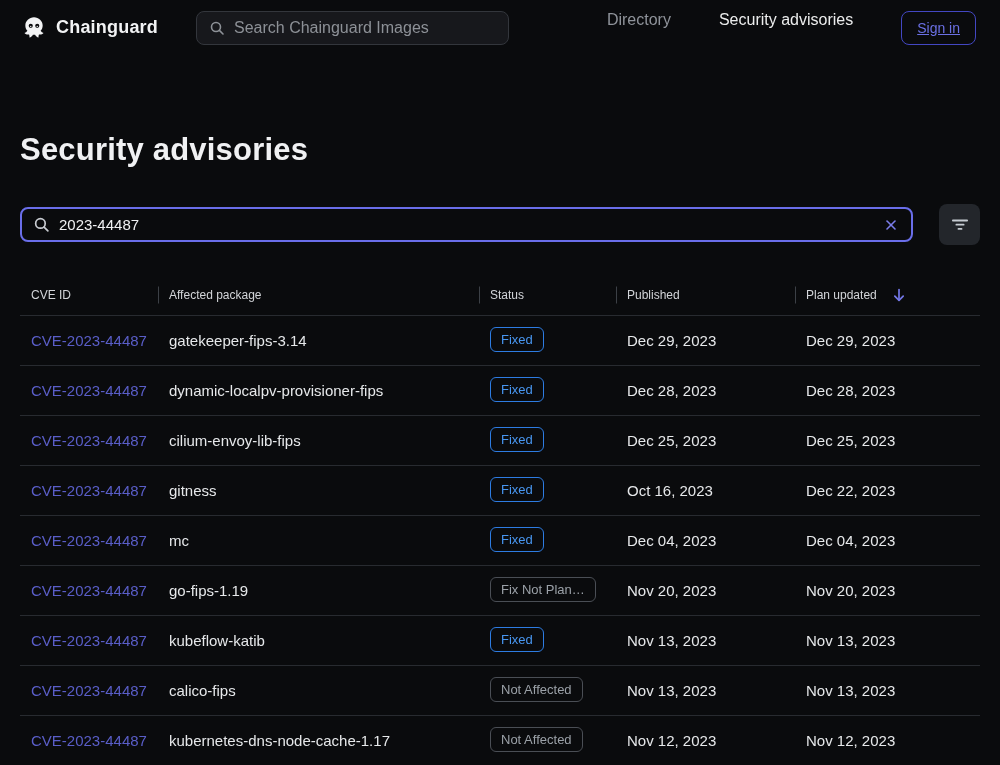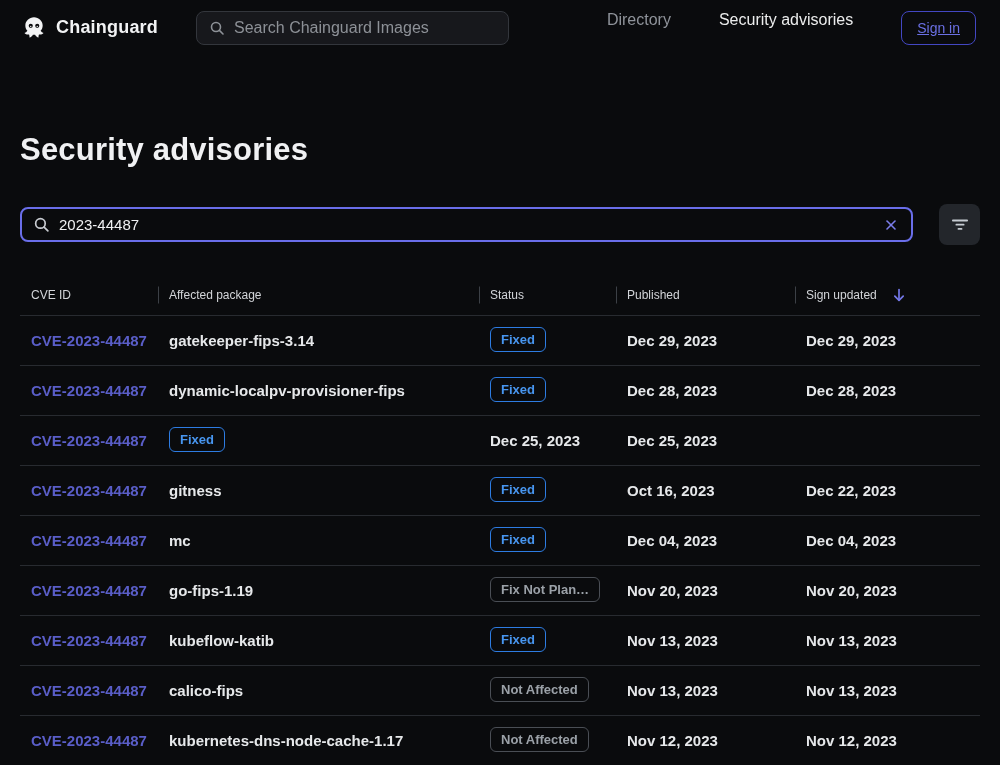--- a/index.html
+++ b/index.html
@@ -98,21 +98,21 @@
     display:flex; align-items:center; gap:14px;
   }
   .th:not(:first-child)::before {
     content:"";
     position:absolute; left:0; top:50%;
     transform:translateY(-50%);
     width:1px; height:17px;
     background:#3c4046;
   }
   .trow { height:50px; align-items:center; border-bottom:1px solid #282b30; }
-  .cell { padding-left:11px; font-size:15px; color:#e6e8ea;font-weight:bold; }
+  .cell { padding-left:11px; font-size:15px; color:#e6e8ea; }
   .cve-link { color:#5a5ec8; text-decoration:none; cursor:pointer; }
   .badge {
     display:inline-block;
     font-size:13px;
     padding:4px 10px;
     border-radius:6px;
     white-space:nowrap;
     max-width:116px;
     overflow:hidden;
     text-overflow:ellipsis;
@@ -195,21 +195,21 @@
       <div class="th">
         <span>Affected package</span>
       </div>
       <div class="th">
         <span>Status</span>
       </div>
       <div class="th">
         <span>Published</span>
       </div>
       <div class="th">
-        <span>Sign updated</span>
+        <span>Plan updated</span>
         <span class="sort-icon">
           <svg width="16" height="16" viewBox="0 0 16 16" fill="none" stroke="#7478e8" stroke-width="1.7" stroke-linecap="round" stroke-linejoin="round">
             <line x1="8" y1="2.5" x2="8" y2="13"></line>
               <polyline points="3.8,9.2 8,13.4 12.2,9.2"></polyline>
           </svg>
         </span>
       </div>
     </div>
     <div>
   <div class="trow">
@@ -223,20 +223,21 @@
   <div class="trow">
     <div class="cell"><a class="cve-link">CVE-2023-44487</a></div>
     <div class="cell"><span>dynamic-localpv-provisioner-fips</span></div>
     <div class="cell"><span class="badge fixed">Fixed</span></div>
     <div class="cell"><span>Dec 28, 2023</span></div>
     <div class="cell"><span>Dec 28, 2023</span></div>
   </div>
 
   <div class="trow">
     <div class="cell"><a class="cve-link">CVE-2023-44487</a></div>
+    <div class="cell"><span>cilium-envoy-lib-fips</span></div>
     <div class="cell"><span class="badge fixed">Fixed</span></div>
     <div class="cell"><span>Dec 25, 2023</span></div>
     <div class="cell"><span>Dec 25, 2023</span></div>
   </div>
 
   <div class="trow">
     <div class="cell"><a class="cve-link">CVE-2023-44487</a></div>
     <div class="cell"><span>gitness</span></div>
     <div class="cell"><span class="badge fixed">Fixed</span></div>
     <div class="cell"><span>Oct 16, 2023</span></div>

